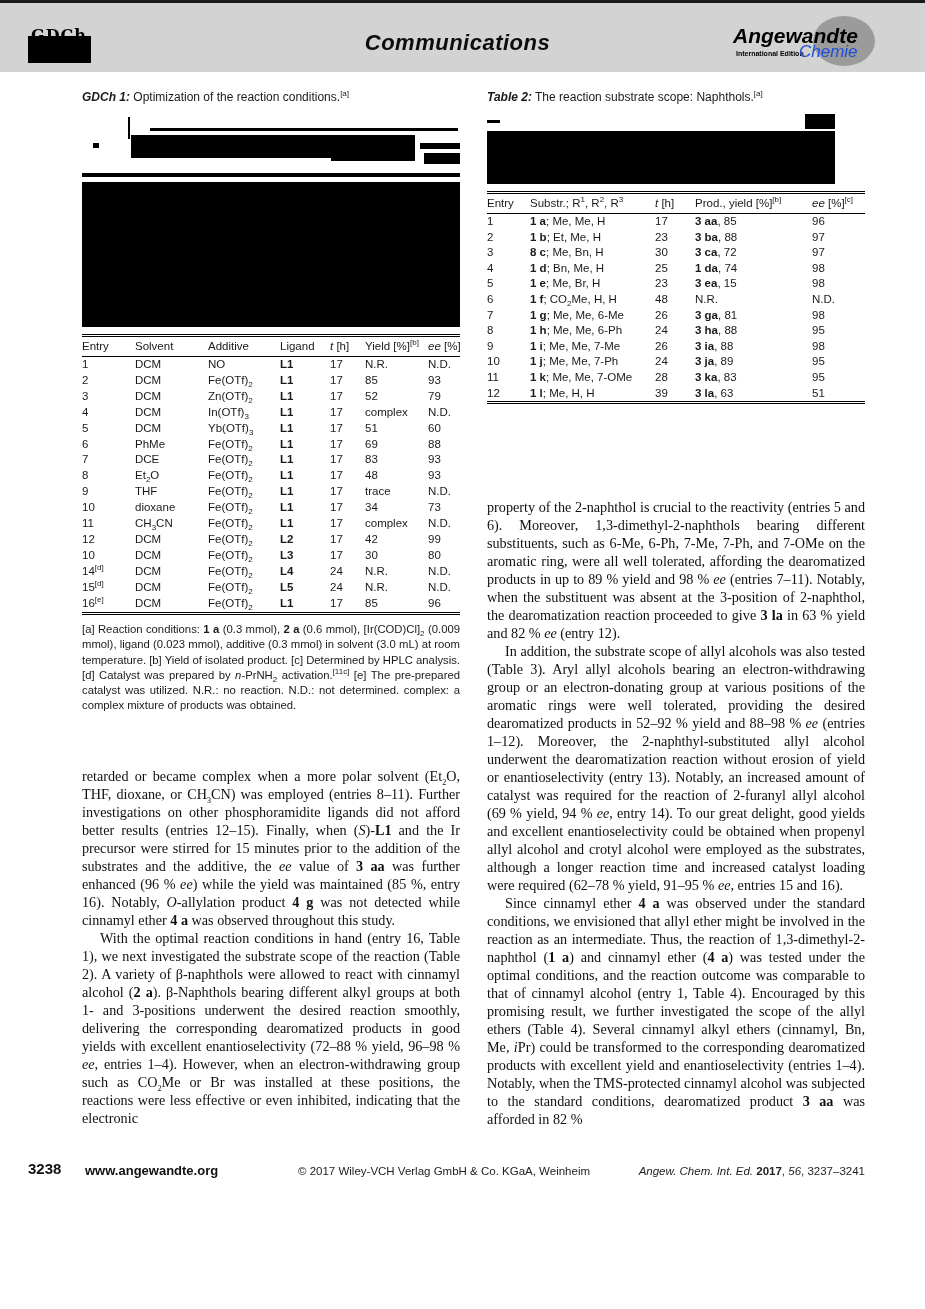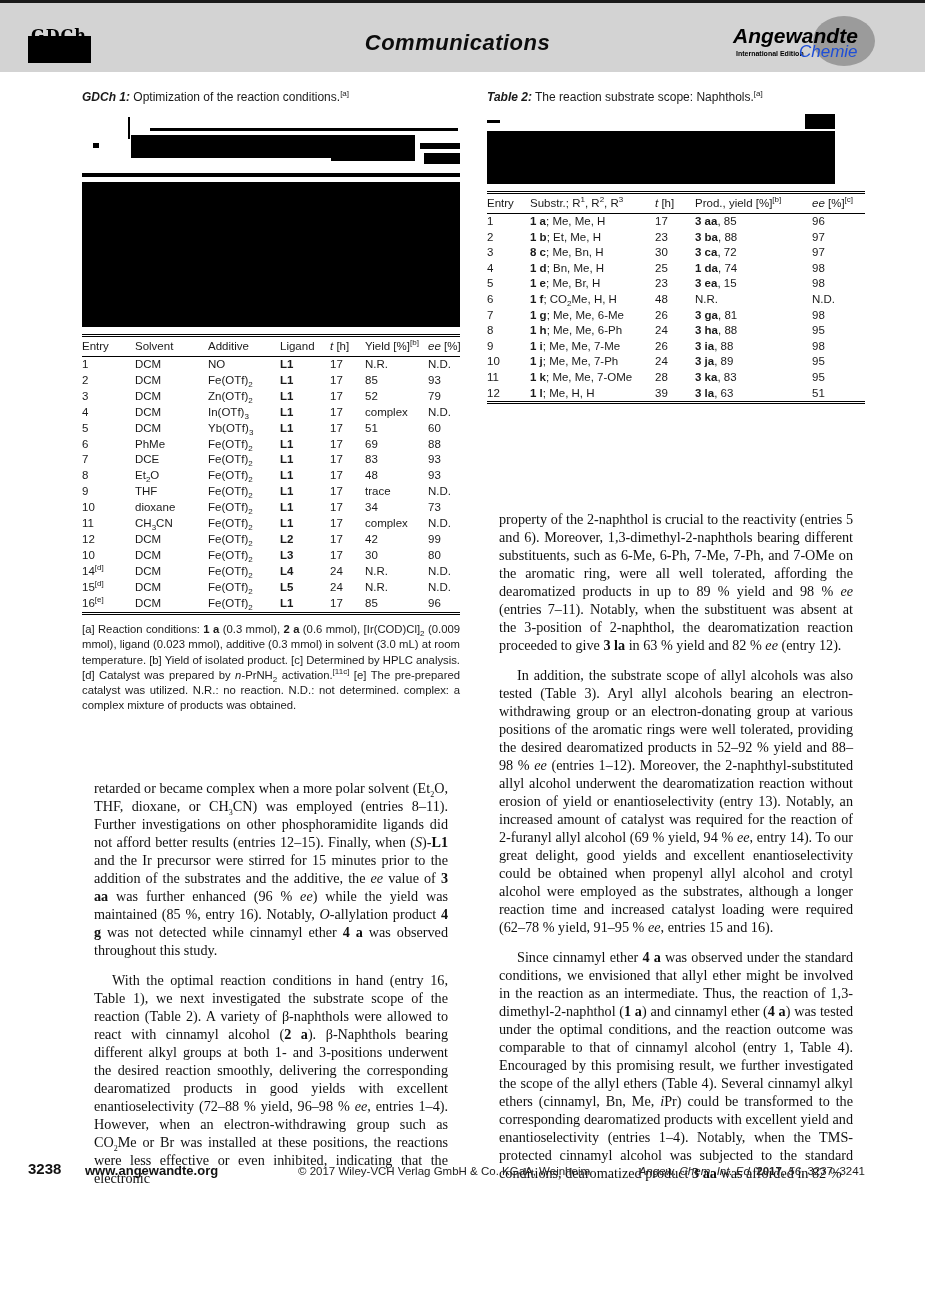--- a/index.html
+++ b/index.html
@@ -31,21 +31,21 @@
   .t2 td{line-height:15.6px;}
   sup{font-size:8px;line-height:0;vertical-align:super;}
   sub{font-size:8px;line-height:0;vertical-align:sub;}
   .footnote{font:11.3px "Liberation Sans",sans-serif;line-height:15.3px;text-align:justify;color:#1a1a1a;}
 
   
   .blob{position:absolute;background:#000;}
 
   
   .bodytext{font:14.2px "Liberation Serif",serif;line-height:18px;text-align:justify;color:#0f0f0f;}
-  .bodytext p{margin:12px;font-family:Liberation Serif, serif;}
+  .bodytext p{margin:0;font-family:Liberation Serif, serif;}
   .bodytext p.indent{text-indent:18px;}
 
   
   .pagenum{left:28px;top:1160px;font:bold 15px "Liberation Sans",sans-serif;}
   .website{left:85px;top:1163px;font:bold 13px "Liberation Sans",sans-serif;}
   .copyright{left:298px;top:1165px;font:11.5px "Liberation Sans",sans-serif;color:#222;}
   .citation{left:605px;top:1165px;width:260px;text-align:right;font:11.5px "Liberation Sans",sans-serif;color:#222;}
 </style>
 </head>
 <body>

